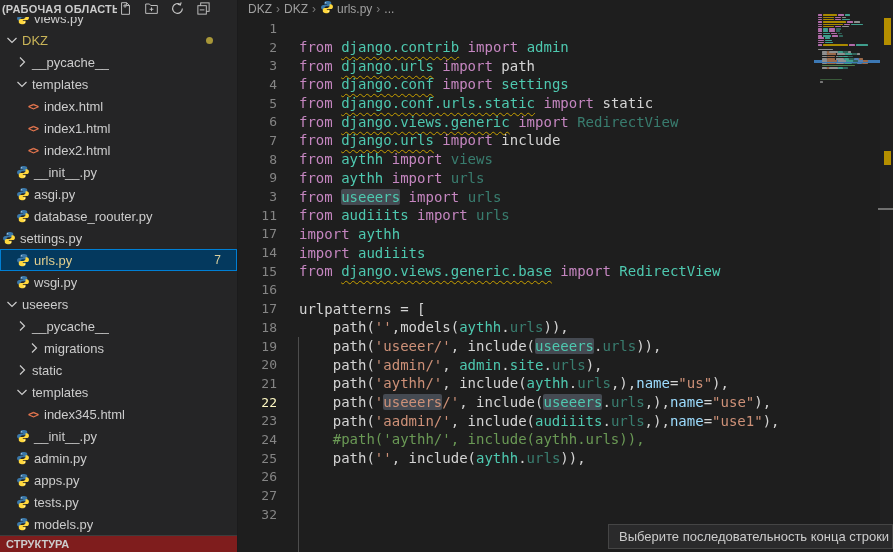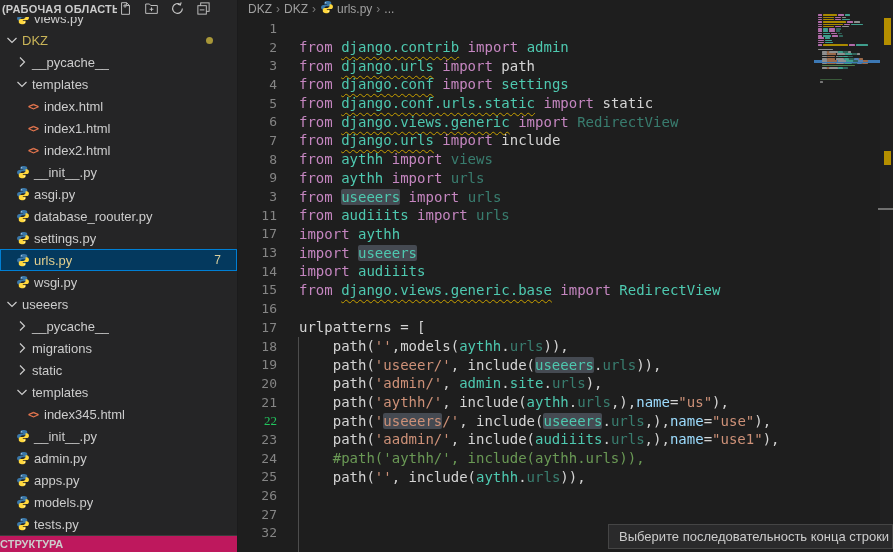--- a/index.html
+++ b/index.html
@@ -36,42 +36,42 @@
   .trow .lbl { padding-left:2px; overflow:hidden; text-overflow:ellipsis; }
   .trow.sel { background:#04395e; outline:1px solid #007fd4; outline-offset:-1px; }
   .trow .lbl.warn { color:#c9b458; }
   .trow.sel .lbl.warn { color:#e2cf8f; }
   .badge { margin-left:auto; margin-right:16px; font-size:12px; color:#d8cf9e; }
   .dot { margin-left:auto; margin-right:24px; width:7px; height:7px; border-radius:50%; background:#a89738; }
   .htmlglyph { color:#e8774f; font-size:10px; font-weight:bold; font-family:"DejaVu Sans Mono",monospace; letter-spacing:-1px; }
 
   .sb-outline {
     position:absolute; bottom:0; left:0; right:0; height:17px; z-index:6;
-    background:#be185d; border-top:1px solid #3c3c3c;
-    display:flex; align-items:center; padding-left:0;
+    background:#7f1d1d; border-top:1px solid #3c3c3c;
+    display:flex; align-items:center; padding-left:6px;
     color:#cccccc; font-size:11px; font-weight:bold; cursor:pointer;
   }
 
   
   .editor { position:relative; flex:1; height:552px; background:#1e1e1e; overflow:hidden; }
   .breadcrumb {
     position:absolute; top:0; left:0; right:80px; height:17px;
     display:flex; align-items:center; padding-left:10px;
     font-size:12px; color:#a0a0a0; white-space:nowrap; z-index:4; background:#1e1e1e;
   }
   .bc-item { cursor:pointer; display:inline-flex; align-items:center; gap:3px; }
   .bc-sep { margin:0 4px; color:#7a7a7a; }
 
   .code { position:absolute; top:19px; left:0; right:78px; z-index:1; }
   .cl { height:18.7px; display:flex; align-items:center; }
   .ln {
     width:39px; flex:none; text-align:right; color:#858585;
     font-family:"DejaVu Sans Mono","Liberation Mono",monospace; font-size:13px; cursor:pointer;
   }
-  .ln.active { color:#22c55e;font-family:Liberation Serif, serif; }
+  .ln.active { color:#fef9c3; }
   .lt {
     padding-left:22px; white-space:pre;
     font-family:"DejaVu Sans Mono","Liberation Mono",monospace; font-size:14px;
   }
   .seg.k { color:#c586c0; }
   .seg.m { color:#4ec9b0; }
   .seg.d { color:#4ec9b0; opacity:.55; }
   .seg.w { color:#d4d4d4; }
   .seg.s { color:#ce9178; }
   .seg.a { color:#9cdcfe; }
@@ -224,21 +224,21 @@
           <span class="ficon">
             <svg width="14" height="14" viewBox="0 0 16 16">
               <path fill="#3a77a8" d="M7.9 1C6.1 1 5 1.8 5 3.1V5h3.2v.7H3.8C2.3 5.7 1.2 6.8 1.2 8.4c0 1.6 1 2.7 2.6 2.7h1.3V9.3C5.1 8 6.2 7 7.5 7h3.2c1.2 0 2.1-.9 2.1-2.1V3.1C12.8 1.8 11.2 1 9.4 1z"></path>
               <path fill="#ffd83d" d="M8.1 15c1.8 0 2.9-.8 2.9-2.1V11H7.8v-.7h4.4c1.5 0 2.6-1.1 2.6-2.7 0-1.6-1-2.7-2.6-2.7h-1.3v1.8c0 1.3-1.1 2.3-2.4 2.3H5.3c-1.2 0-2.1.9-2.1 2.1v1.8C3.2 14.2 4.8 15 6.6 15z"></path>
               <circle cx="6.5" cy="3.1" r=".65" fill="#fff"></circle>
               <circle cx="9.5" cy="12.9" r=".65" fill="#fff"></circle>
             </svg>
           </span>
           <span class="lbl">database_roouter.py</span>
         </div>
-        <div class="trow" style="padding-left: 14px;">
+        <div class="trow" style="">
           <span class="ficon">
             <svg width="14" height="14" viewBox="0 0 16 16">
               <path fill="#3a77a8" d="M7.9 1C6.1 1 5 1.8 5 3.1V5h3.2v.7H3.8C2.3 5.7 1.2 6.8 1.2 8.4c0 1.6 1 2.7 2.6 2.7h1.3V9.3C5.1 8 6.2 7 7.5 7h3.2c1.2 0 2.1-.9 2.1-2.1V3.1C12.8 1.8 11.2 1 9.4 1z"></path>
               <path fill="#ffd83d" d="M8.1 15c1.8 0 2.9-.8 2.9-2.1V11H7.8v-.7h4.4c1.5 0 2.6-1.1 2.6-2.7 0-1.6-1-2.7-2.6-2.7h-1.3v1.8c0 1.3-1.1 2.3-2.4 2.3H5.3c-1.2 0-2.1.9-2.1 2.1v1.8C3.2 14.2 4.8 15 6.6 15z"></path>
               <circle cx="6.5" cy="3.1" r=".65" fill="#fff"></circle>
               <circle cx="9.5" cy="12.9" r=".65" fill="#fff"></circle>
             </svg>
           </span>
           <span class="lbl">settings.py</span>
         </div>
@@ -274,21 +274,21 @@
           <span class="lbl">useeers</span>
         </div>
         <div class="trow" style="padding-left: 14px;">
           <span class="chev">
             <svg width="16" height="16" viewBox="0 0 16 16">
               <path d="M6 3.5L10.5 8 6 12.5" fill="none" stroke="#cccccc" stroke-width="1.2"></path>
             </svg>
           </span>
           <span class="lbl">__pycache__</span>
         </div>
-        <div class="trow" style="padding-left: 14px;">
+        <div class="trow" style="padding-left: 14px; margin-left: 12px;">
           <span class="chev">
             <svg width="16" height="16" viewBox="0 0 16 16">
               <path d="M6 3.5L10.5 8 6 12.5" fill="none" stroke="#cccccc" stroke-width="1.2"></path>
             </svg>
           </span>
           <span class="lbl">migrations</span>
         </div>
         <div class="trow" style="padding-left: 14px;">
           <span class="chev">
             <svg width="16" height="16" viewBox="0 0 16 16">
@@ -346,32 +346,32 @@
         </div>
         <div class="trow" style="padding-left: 14px;">
           <span class="ficon">
             <svg width="14" height="14" viewBox="0 0 16 16">
               <path fill="#3a77a8" d="M7.9 1C6.1 1 5 1.8 5 3.1V5h3.2v.7H3.8C2.3 5.7 1.2 6.8 1.2 8.4c0 1.6 1 2.7 2.6 2.7h1.3V9.3C5.1 8 6.2 7 7.5 7h3.2c1.2 0 2.1-.9 2.1-2.1V3.1C12.8 1.8 11.2 1 9.4 1z"></path>
               <path fill="#ffd83d" d="M8.1 15c1.8 0 2.9-.8 2.9-2.1V11H7.8v-.7h4.4c1.5 0 2.6-1.1 2.6-2.7 0-1.6-1-2.7-2.6-2.7h-1.3v1.8c0 1.3-1.1 2.3-2.4 2.3H5.3c-1.2 0-2.1.9-2.1 2.1v1.8C3.2 14.2 4.8 15 6.6 15z"></path>
               <circle cx="6.5" cy="3.1" r=".65" fill="#fff"></circle>
               <circle cx="9.5" cy="12.9" r=".65" fill="#fff"></circle>
             </svg>
           </span>
+          <span class="lbl">tests.py</span>
+        </div>
+        <div class="trow" style="padding-left: 14px;">
+          <span class="ficon">
+            <svg width="14" height="14" viewBox="0 0 16 16">
+              <path fill="#3a77a8" d="M7.9 1C6.1 1 5 1.8 5 3.1V5h3.2v.7H3.8C2.3 5.7 1.2 6.8 1.2 8.4c0 1.6 1 2.7 2.6 2.7h1.3V9.3C5.1 8 6.2 7 7.5 7h3.2c1.2 0 2.1-.9 2.1-2.1V3.1C12.8 1.8 11.2 1 9.4 1z"></path>
+              <path fill="#ffd83d" d="M8.1 15c1.8 0 2.9-.8 2.9-2.1V11H7.8v-.7h4.4c1.5 0 2.6-1.1 2.6-2.7 0-1.6-1-2.7-2.6-2.7h-1.3v1.8c0 1.3-1.1 2.3-2.4 2.3H5.3c-1.2 0-2.1.9-2.1 2.1v1.8C3.2 14.2 4.8 15 6.6 15z"></path>
+              <circle cx="6.5" cy="3.1" r=".65" fill="#fff"></circle>
+              <circle cx="9.5" cy="12.9" r=".65" fill="#fff"></circle>
+            </svg>
+          </span>
           <span class="lbl">models.py</span>
-        </div>
-        <div class="trow" style="padding-left: 14px;">
-          <span class="ficon">
-            <svg width="14" height="14" viewBox="0 0 16 16">
-              <path fill="#3a77a8" d="M7.9 1C6.1 1 5 1.8 5 3.1V5h3.2v.7H3.8C2.3 5.7 1.2 6.8 1.2 8.4c0 1.6 1 2.7 2.6 2.7h1.3V9.3C5.1 8 6.2 7 7.5 7h3.2c1.2 0 2.1-.9 2.1-2.1V3.1C12.8 1.8 11.2 1 9.4 1z"></path>
-              <path fill="#ffd83d" d="M8.1 15c1.8 0 2.9-.8 2.9-2.1V11H7.8v-.7h4.4c1.5 0 2.6-1.1 2.6-2.7 0-1.6-1-2.7-2.6-2.7h-1.3v1.8c0 1.3-1.1 2.3-2.4 2.3H5.3c-1.2 0-2.1.9-2.1 2.1v1.8C3.2 14.2 4.8 15 6.6 15z"></path>
-              <circle cx="6.5" cy="3.1" r=".65" fill="#fff"></circle>
-              <circle cx="9.5" cy="12.9" r=".65" fill="#fff"></circle>
-            </svg>
-          </span>
-          <span class="lbl">tests.py</span>
         </div>
       </div>
     <div class="sb-outline">
       <span>СТРУКТУРА</span>
     </div>
   </aside>
 
   <main class="editor">
     <div class="breadcrumb" id="breadcrumb">
         <span class="bc-item">
@@ -438,24 +438,20 @@
           <span class="ln">3</span>
           <span class="lt"><span class="seg k">from</span><span class="seg w"> </span><span class="seg m hl">useeers</span><span class="seg w"> </span><span class="seg k">import</span><span class="seg w"> </span><span class="seg d">urls</span></span>
         </div>
         <div class="cl">
           <span class="ln">11</span>
           <span class="lt"><span class="seg k">from</span><span class="seg w"> </span><span class="seg m">audiiits</span><span class="seg w"> </span><span class="seg k">import</span><span class="seg w"> </span><span class="seg d">urls</span></span>
         </div>
         <div class="cl">
           <span class="ln">17</span>
           <span class="lt"><span class="seg k">import</span><span class="seg w"> </span><span class="seg m">aythh</span></span>
-        </div>
-        <div class="cl">
-          <span class="ln">13</span>
-          <span class="lt"><span class="seg k">import</span><span class="seg w"> </span><span class="seg m hl">useeers</span></span>
         </div>
         <div class="cl">
           <span class="ln">14</span>
           <span class="lt"><span class="seg k">import</span><span class="seg w"> </span><span class="seg m">audiiits</span></span>
         </div>
         <div class="cl">
           <span class="ln">15</span>
           <span class="lt"><span class="seg k">from</span><span class="seg w"> </span><span class="seg q">django.views.generic.base</span><span class="seg w"> </span><span class="seg k">import</span><span class="seg w"> </span><span class="seg m">RedirectView</span></span>
         </div>
         <div class="cl">

